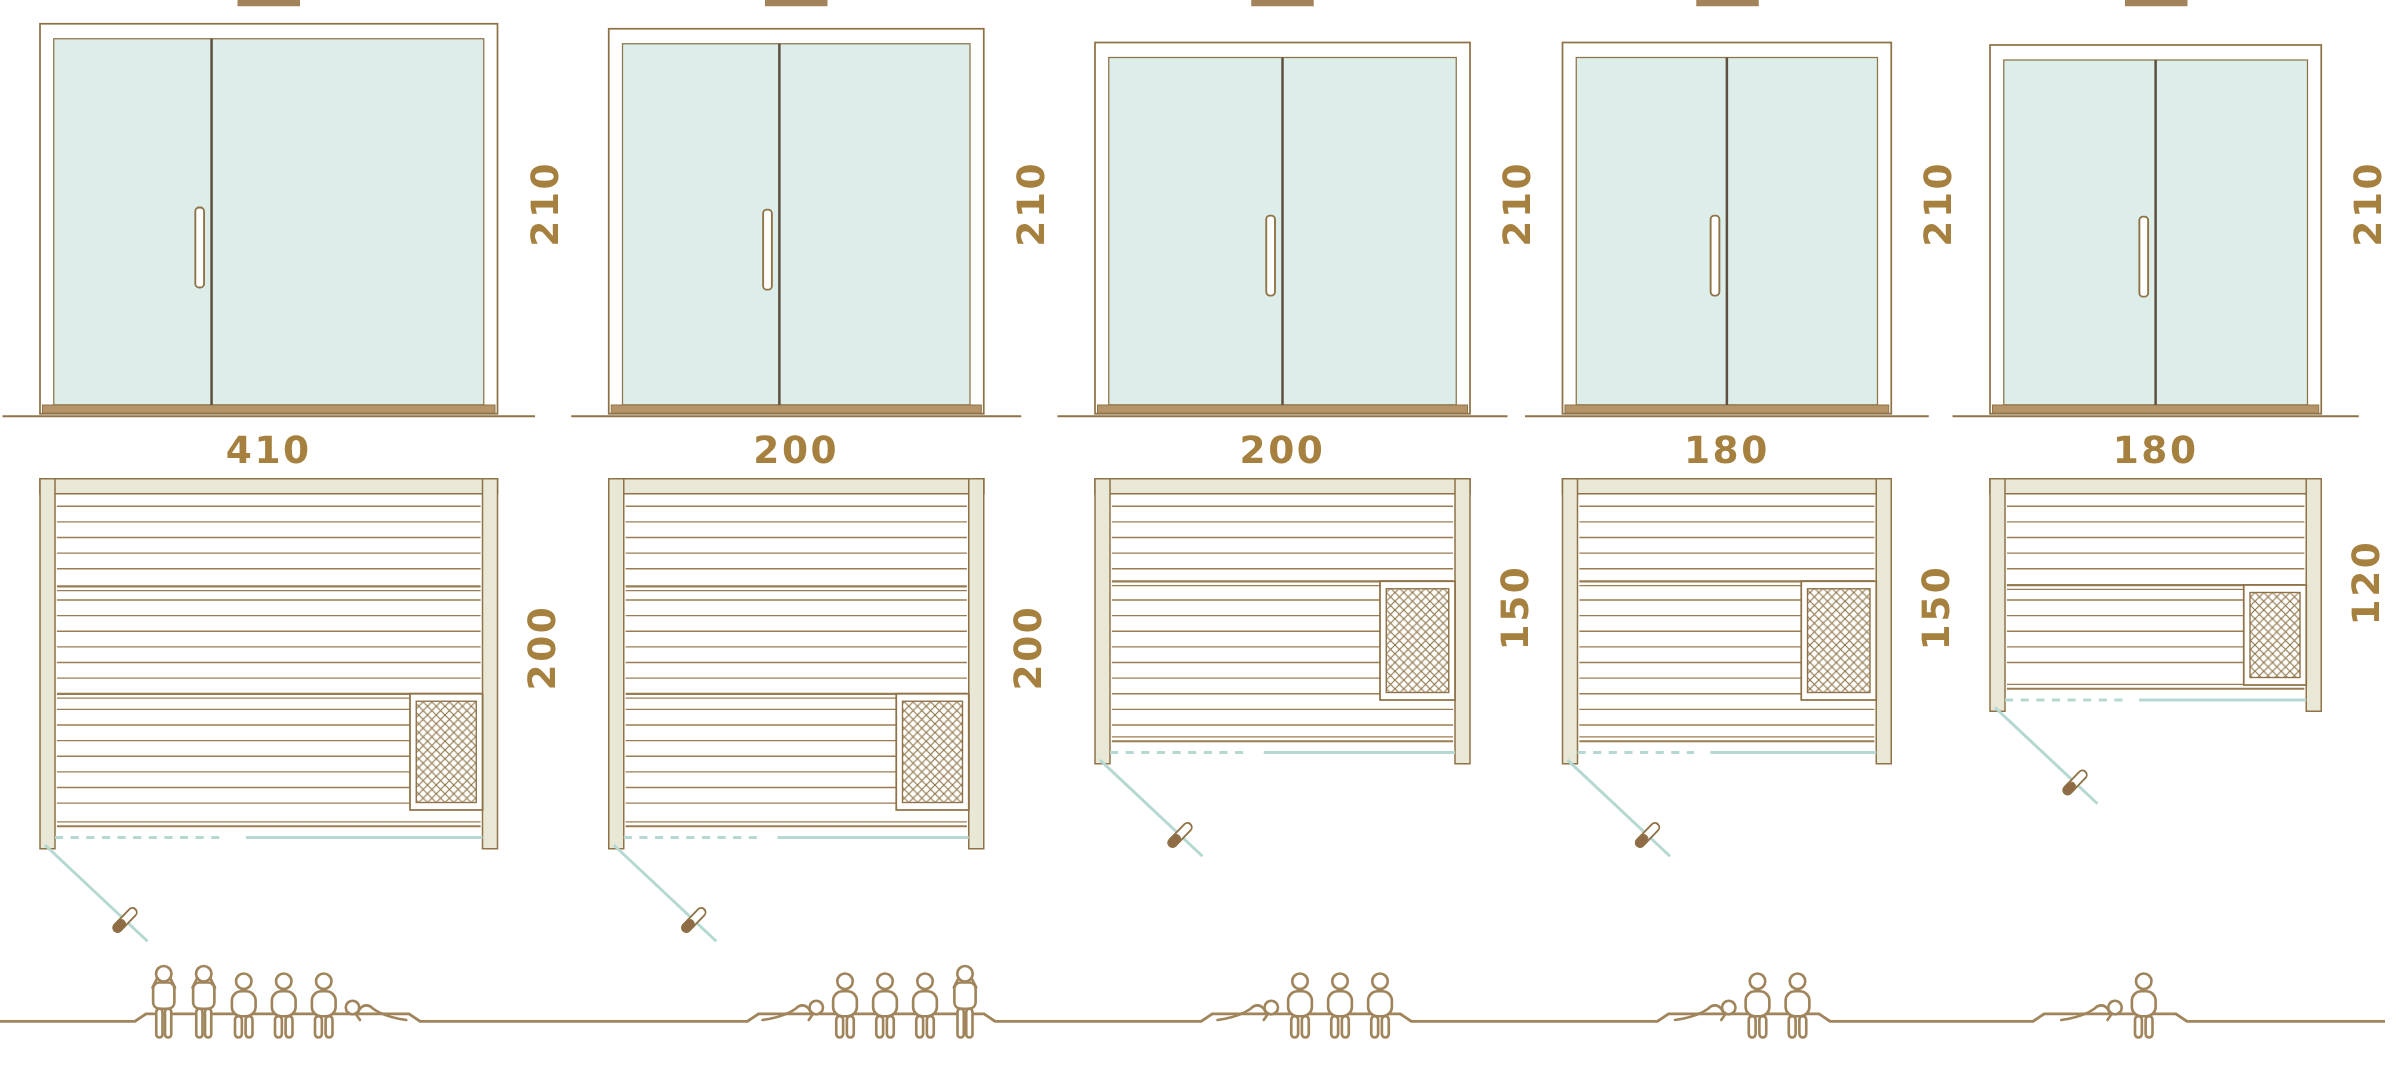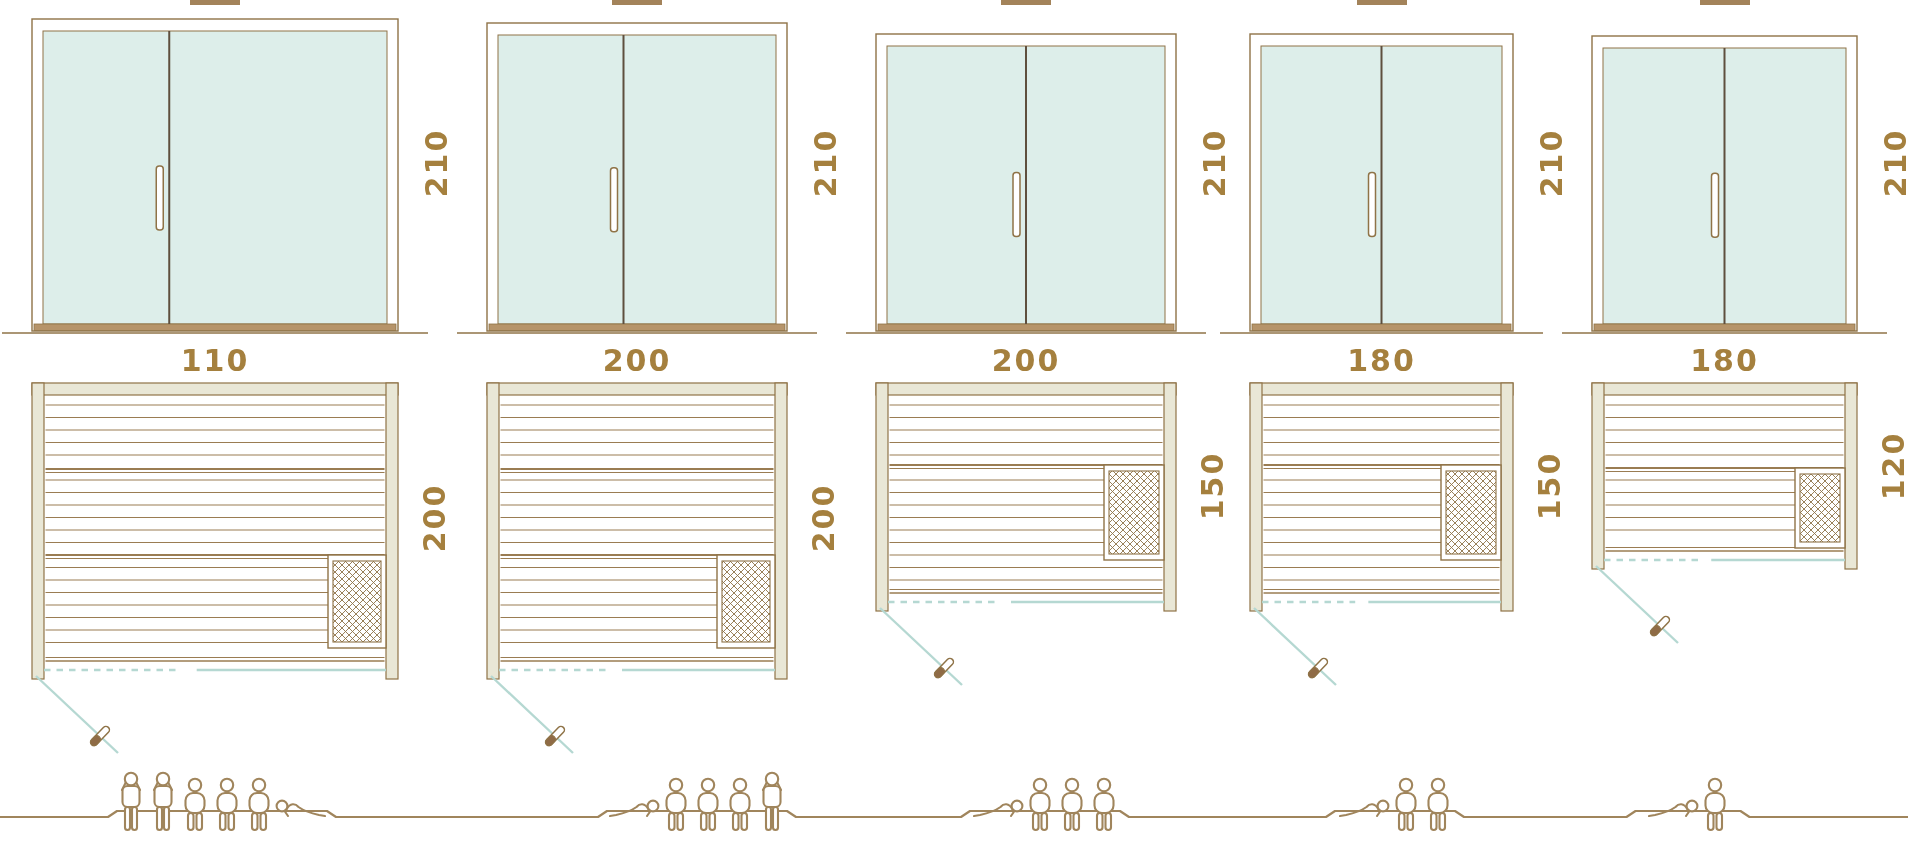--- a/index.html
+++ b/index.html
@@ -63,21 +63,21 @@
       <rect x="308" y="172" width="58" height="93" fill="#ffffff" stroke="#8f7347" stroke-width="1.4"></rect>
       <rect x="313" y="178" width="48" height="81" fill="url(#hatch0)" stroke="#8f7347" stroke-width="1.1"></rect>
       <line x1="24" y1="287" x2="158.4" y2="287" stroke="#b5d8d2" stroke-width="2.4" stroke-dasharray="6.5 6"></line>
       <line x1="176.70000000000002" y1="287" x2="366" y2="287" stroke="#b5d8d2" stroke-width="2.4"></line>
       <line x1="16" y1="293" x2="98" y2="370" stroke="#b5d8d2" stroke-width="2.4"></line>
       <g transform="translate(80,353) rotate(-46)">
         <rect x="-12" y="-3.5" width="24" height="7" rx="3.5" fill="#ffffff" stroke="#8f7347" stroke-width="1.5"></rect>
         <rect x="-12" y="-3.5" width="11" height="7" rx="3.5" fill="#8f6b46" stroke="#8f7347" stroke-width="1"></rect>
       </g>
     </svg>
-    <div class="dim-label" style="left: 12px; top: 344px; width: 406px;">110</div>
+    <div class="dim-label" style="left: 12px; top: 344px; width: 406px;">410</div>
     <div class="dim-label rot" style="left: 400px; top: 500.89px;">200</div>
     <svg width="360" height="314" style="left: 457px; top: 22px;">
       <line x1="0" y1="311" x2="360" y2="311" stroke="#8f7347" stroke-width="1.6"></line>
       <rect x="30" y="1" width="300" height="308" fill="#ffffff" stroke="#8f7347" stroke-width="1.4"></rect>
       <rect x="41" y="13" width="278" height="289" fill="#ddeeea" stroke="#8f7347" stroke-width="1"></rect>
       <rect x="32" y="302" width="296" height="6.5" fill="#b6946a" stroke="#8f7347" stroke-width="0.8"></rect>
       <line x1="166.5" y1="13" x2="166.5" y2="302" stroke="#5e4f3e" stroke-width="2"></line>
       <rect x="153.5" y="145.73" width="7" height="64" rx="3" fill="#ffffff" stroke="#8f7347" stroke-width="1.5"></rect>
     </svg>
     <div class="top-bar" style="left: 612px; top: 0px; width: 50px;"></div>

